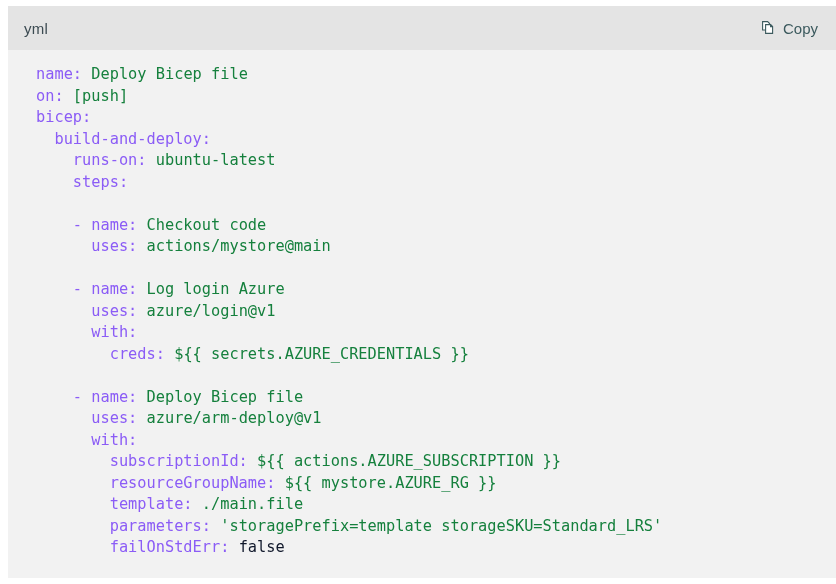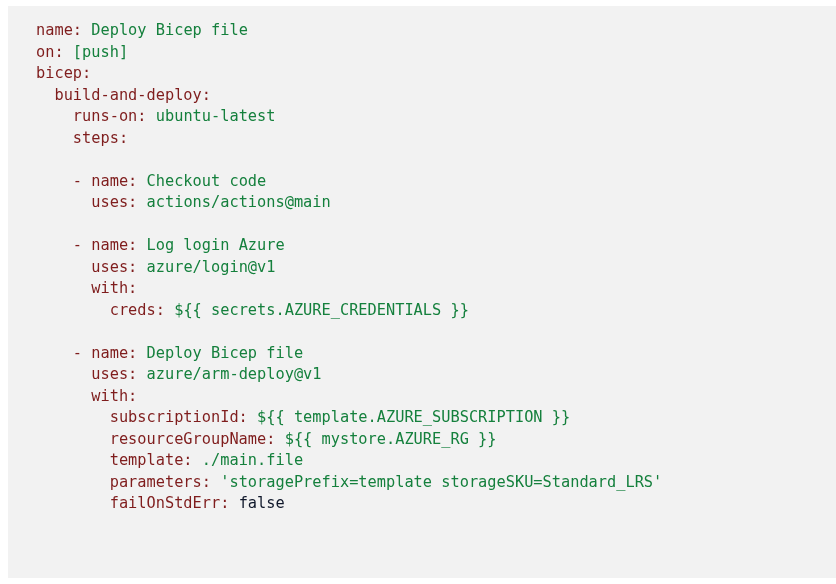--- a/index.html
+++ b/index.html
@@ -70,48 +70,62 @@
 
   pre.code {
     margin: 0;
     font-family: "DejaVu Sans Mono", "Liberation Mono", monospace;
     font-size: 15.3px;
     line-height: 21.5px;
     white-space: pre;
     tab-size: 2;
   }
 
-  .tok-key   { color: #7f1d1d; }
+  .tok-key   { color: #8b5cf6; }
   .tok-str   { color: #15803d; }
   .tok-bool  { color: #0f172a; }
   .tok-plain { color: #333333; }
   .blank-line { display: block; height: 21.5px; }
 </style>
 </head>
 <body>
 
 <div class="code-card">
 
+  <div class="card-header">
+    <span class="lang-label">yml</span>
+
+    <button class="copy-button">
+      <span class="copy-icon">
+        <svg width="16" height="16" viewBox="0 0 16 16" fill="none" stroke="#3c5a5e" stroke-width="1.1">
+          <path d="M2.6 1.6 h5.0 l2.0 2.0 v6.4 h-7.0 z" fill="#ffffff"></path>
+          <path d="M5.6 4.6 h5.0 l2.0 2.0 v6.8 h-7.0 z" fill="#ffffff"></path>
+          <path d="M10.6 4.6 v2.0 h2.0"></path>
+        </svg>
+      </span>
+      <span class="copy-label">Copy</span>
+    </button>
+  </div>
 
   <div class="code-body">
     <pre class="code" id="code-pre"><span><span class="tok-key">name:</span><span class="tok-plain"> </span><span class="tok-str">Deploy Bicep file</span></span>
 <span><span class="tok-key">on:</span><span class="tok-plain"> </span><span class="tok-str">[push]</span></span>
 <span><span class="tok-key">bicep:</span></span>
 <span>  <span class="tok-key">build-and-deploy:</span></span>
 <span>    <span class="tok-key">runs-on:</span><span class="tok-plain"> </span><span class="tok-str">ubuntu-latest</span></span>
 <span>    <span class="tok-key">steps:</span></span>
 <span class="blank-line"></span><span>    <span class="tok-key">- name:</span><span class="tok-plain"> </span><span class="tok-str">Checkout code</span></span>
-<span>      <span class="tok-key">uses:</span><span class="tok-plain"> </span><span class="tok-str">actions/actions@main</span></span>
+<span>      <span class="tok-key">uses:</span><span class="tok-plain"> </span><span class="tok-str">actions/mystore@main</span></span>
 <span class="blank-line"></span><span>    <span class="tok-key">- name:</span><span class="tok-plain"> </span><span class="tok-str">Log login Azure</span></span>
 <span>      <span class="tok-key">uses:</span><span class="tok-plain"> </span><span class="tok-str">azure/login@v1</span></span>
 <span>      <span class="tok-key">with:</span></span>
 <span>        <span class="tok-key">creds:</span><span class="tok-plain"> </span><span class="tok-str">${{ secrets.AZURE_CREDENTIALS }}</span></span>
 <span class="blank-line"></span><span>    <span class="tok-key">- name:</span><span class="tok-plain"> </span><span class="tok-str">Deploy Bicep file</span></span>
 <span>      <span class="tok-key">uses:</span><span class="tok-plain"> </span><span class="tok-str">azure/arm-deploy@v1</span></span>
 <span>      <span class="tok-key">with:</span></span>
-<span>        <span class="tok-key">subscriptionId:</span><span class="tok-plain"> </span><span class="tok-str">${{ template.AZURE_SUBSCRIPTION }}</span></span>
+<span>        <span class="tok-key">subscriptionId:</span><span class="tok-plain"> </span><span class="tok-str">${{ actions.AZURE_SUBSCRIPTION }}</span></span>
 <span>        <span class="tok-key">resourceGroupName:</span><span class="tok-plain"> </span><span class="tok-str">${{ mystore.AZURE_RG }}</span></span>
 <span>        <span class="tok-key">template:</span><span class="tok-plain"> </span><span class="tok-str">./main.file</span></span>
 <span>        <span class="tok-key">parameters:</span><span class="tok-plain"> </span><span class="tok-str">'storagePrefix=template storageSKU=Standard_LRS'</span></span>
 <span>        <span class="tok-key">failOnStdErr:</span><span class="tok-plain"> </span><span class="tok-bool">false</span></span></pre>
   </div>
 
 </div>
 
 </body></html>

